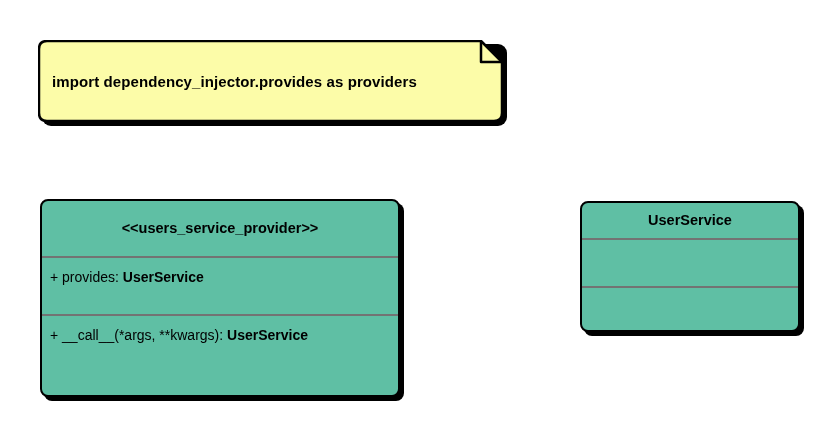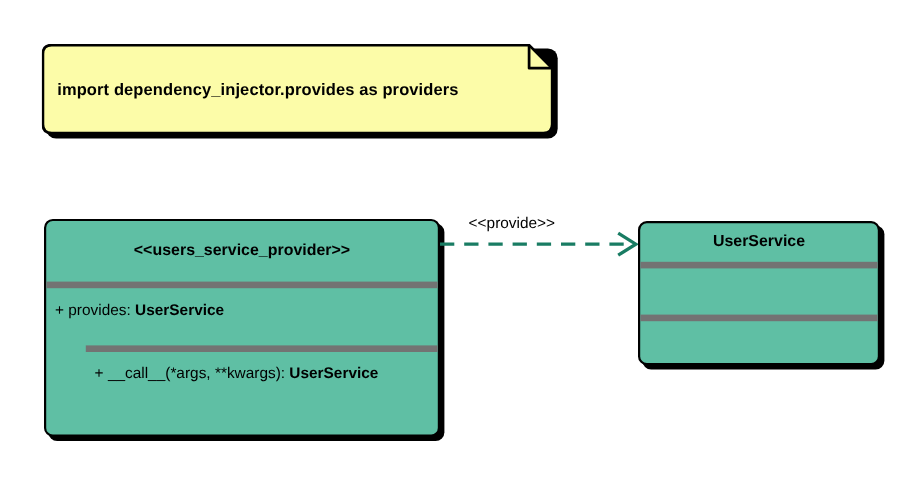--- a/index.html
+++ b/index.html
@@ -80,21 +80,21 @@
     position: absolute;
     background: #000000;
     border-radius: 8px;
     box-sizing: border-box;
   }
   .compartment {
     box-sizing: border-box;
     position: relative;
   }
   .compartment + .compartment {
-    border-top: 6px solid #737373;
+    border-top: 2px solid #737373;
   }
   .compartment.header {
     display: flex;
     flex-direction: column;
     align-items: center;
     justify-content: center;
     text-align: center;
     gap: 39px;
   }
   .compartment.body {
@@ -115,21 +115,21 @@
   }
   .member-line b {
     font-weight: bold;
   }
 
   
   #class-singleton        { left: 40px;  top: 199px; width: 360px; height: 198px; }
   #class-singleton-shadow { left: 44px;  top: 203px; width: 360px; height: 198px; }
   #class-singleton .c-header { height: 55px; }
   #class-singleton .c-attrs  { height: 58px; }
-  #class-singleton .c-ops    { height: 81px; margin-left: 36px; }
+  #class-singleton .c-ops    { height: 81px; }
 
   
   #class-userservice        { left: 580px; top: 201px; width: 220px; height: 131px; }
   #class-userservice-shadow { left: 584px; top: 205px; width: 220px; height: 131px; }
   #class-userservice .c-header { height: 35px; }
   #class-userservice .c-attrs  { height: 48px; }
   #class-userservice .c-ops    { height: 44px; }
 
   
   .connector {
@@ -179,27 +179,20 @@
     </div>
     <div class="compartment body c-ops">
       <div class="member-line">
         <span>+</span> 
         <span>__call__(*args, **kwargs):</span> 
         <b>UserService</b>
       </div>
     </div>
   </div>
 
-  <div class="connector">
-    <svg width="186" height="54" viewBox="0 0 186 54">
-      <line x1="2" y1="26" x2="176" y2="26" stroke="#197C63" stroke-width="3" stroke-dasharray="13 9" stroke-linecap="butt"></line>
-      <path d="M 164 16 L 180 26 L 164 36" fill="none" stroke="#197C63" stroke-width="3" stroke-linecap="butt" stroke-linejoin="miter"></path>
-    </svg>
-    <div class="connector-label">&lt;&lt;provide&gt;&gt;</div>
-  </div>
 
   <div class="uml-class-shadow" id="class-userservice-shadow"></div>
   <div class="uml-class" id="class-userservice">
     <div class="compartment header c-header">
       <div class="title-line">UserService</div>
     </div>
     <div class="compartment body c-attrs"></div>
     <div class="compartment body c-ops"></div>
   </div>
 

